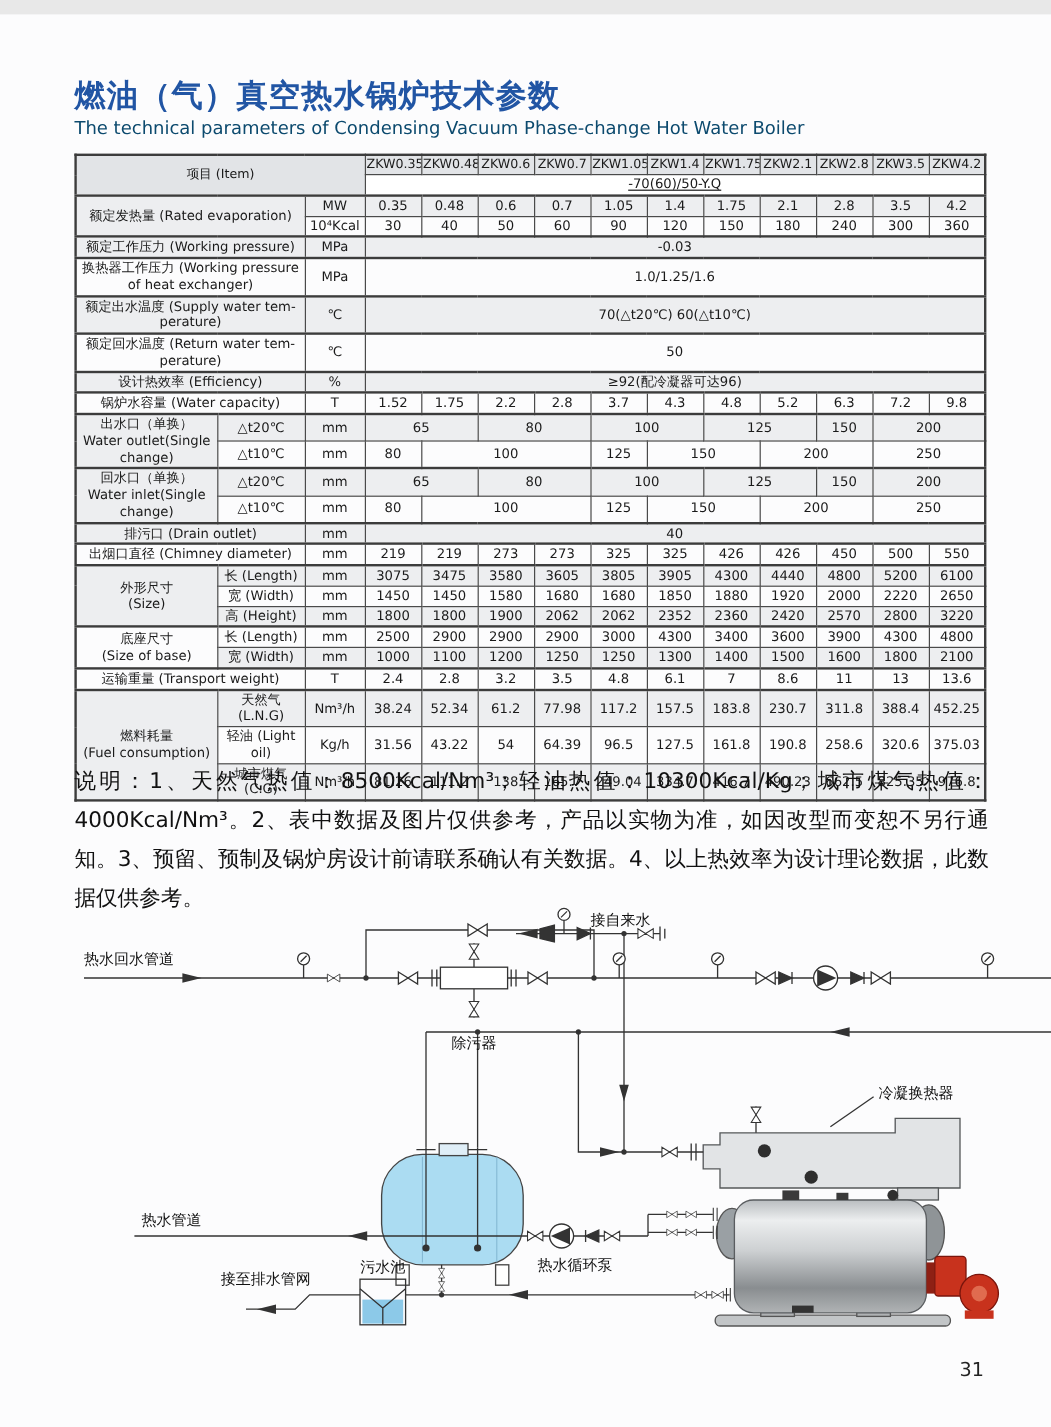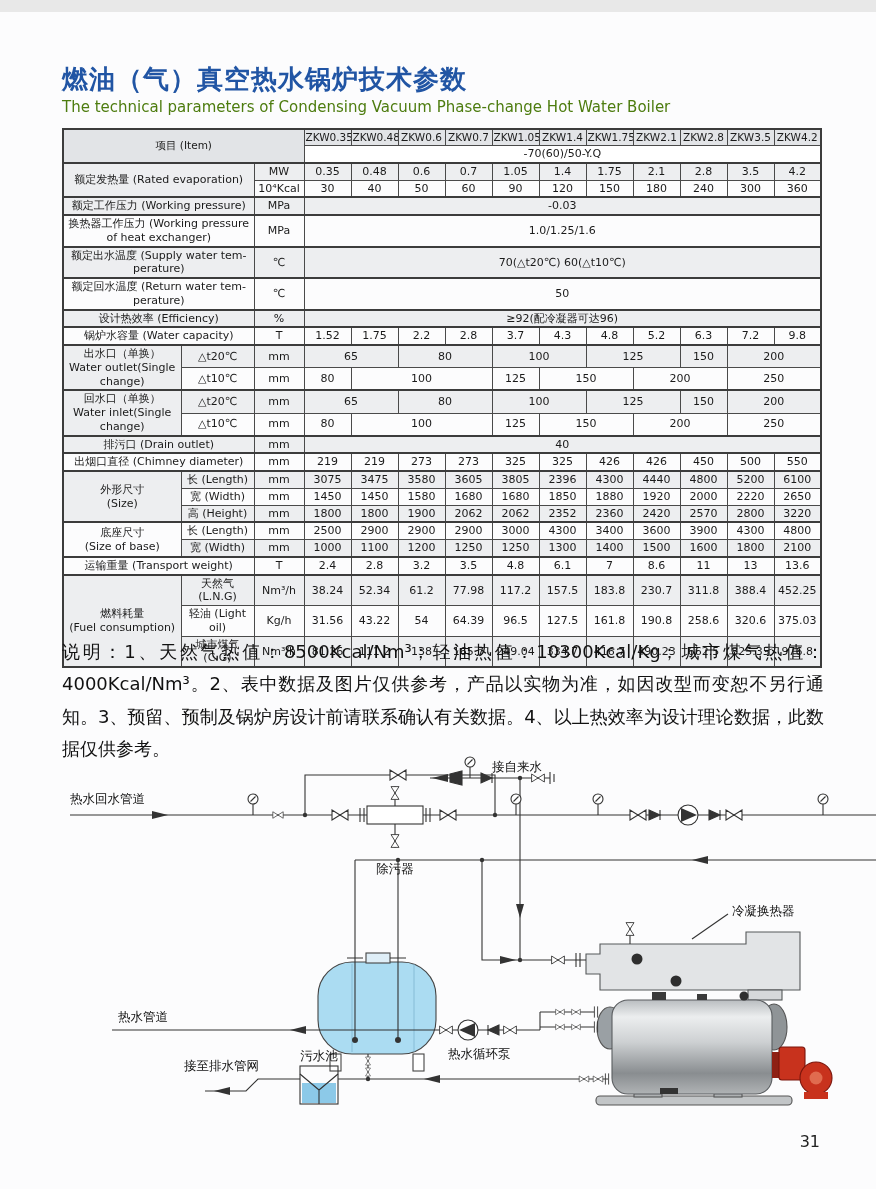--- a/index.html
+++ b/index.html
@@ -1,33 +1,33 @@
 <!DOCTYPE html>
 <html><head>
 <meta charset="utf-8">
 <style>
   html,body{margin:0;padding:0;background:#e8e8e8;}
   .page{position:relative;width:876px;height:1189px;background:#fcfcfd;overflow:hidden;
         font-family:"DejaVu Sans","Liberation Sans",sans-serif;color:#1a1a1a;margin-top:12px;}
   .sec-title{position:absolute;left:62px;font-size:26px;font-weight:bold;color:#2155a4;
              letter-spacing:1px;white-space:nowrap;}
-  .sec-sub{position:absolute;left:62px;font-size:15px;color:#4d7c0f;white-space:nowrap;}
+  .sec-sub{position:absolute;left:62px;font-size:15px;color:#0c4a6e;white-space:nowrap;}
   #t1{top:50px;} #s1{top:86px;}
   #t2{top:684px;} #s2{top:718px;}
 
   table.params{position:absolute;left:62px;top:116px;width:758px;table-layout:fixed;
                border-collapse:collapse;font-size:11px;line-height:1.25;
                border:2px solid #3c3c3c;}
   table.params th,table.params td{border:1px solid #4a4a4a;padding:1px 1px;text-align:center;
                vertical-align:middle;font-weight:normal;overflow:hidden;}
   table.params .lbl{white-space:pre-line;padding:1px 2px;}
   table.params tr.shade td,table.params tr.shade th{background:#edeef0;}
   table.params tr.gtop td,table.params tr.gtop th{border-top:2px solid #3c3c3c;}
   table.params thead th{background:#e2e4e7;font-size:10.5px;}
-  table.params thead td{font-size:11px;background:#fff;}
+  table.params thead td{font-size:11px;background:#fff;text-decoration:underline;}
 
   .notes{position:absolute;left:62px;top:624px;width:762px;font-size:18px;line-height:1.8;
          color:#111;text-align:justify;}
   .diagram{position:absolute;left:0;top:742px;}
   .footnote{position:absolute;left:82px;top:1104px;width:740px;font-size:12px;color:#111;}
   .pagenum{position:absolute;right:56px;top:1120px;font-size:16px;color:#222;}
   svg text{font-family:"DejaVu Sans","Liberation Sans",sans-serif;}
 </style>
 </head>
 <body>
@@ -200,21 +200,21 @@
         <tr class="shade gtop">
           <th rowspan="3" colspan="1" class="lbl">外形尺寸
 (Size)</th>
           <td>长 (Length)</td>
           <td>mm</td>
           <td>3075</td>
           <td>3475</td>
           <td>3580</td>
           <td>3605</td>
           <td>3805</td>
-          <td>2396</td>
+          <td>3905</td>
           <td>4300</td>
           <td>4440</td>
           <td>4800</td>
           <td>5200</td>
           <td>6100</td>
         </tr>
         <tr>
           <td>宽 (Width)</td>
           <td>mm</td>
           <td>1450</td>

